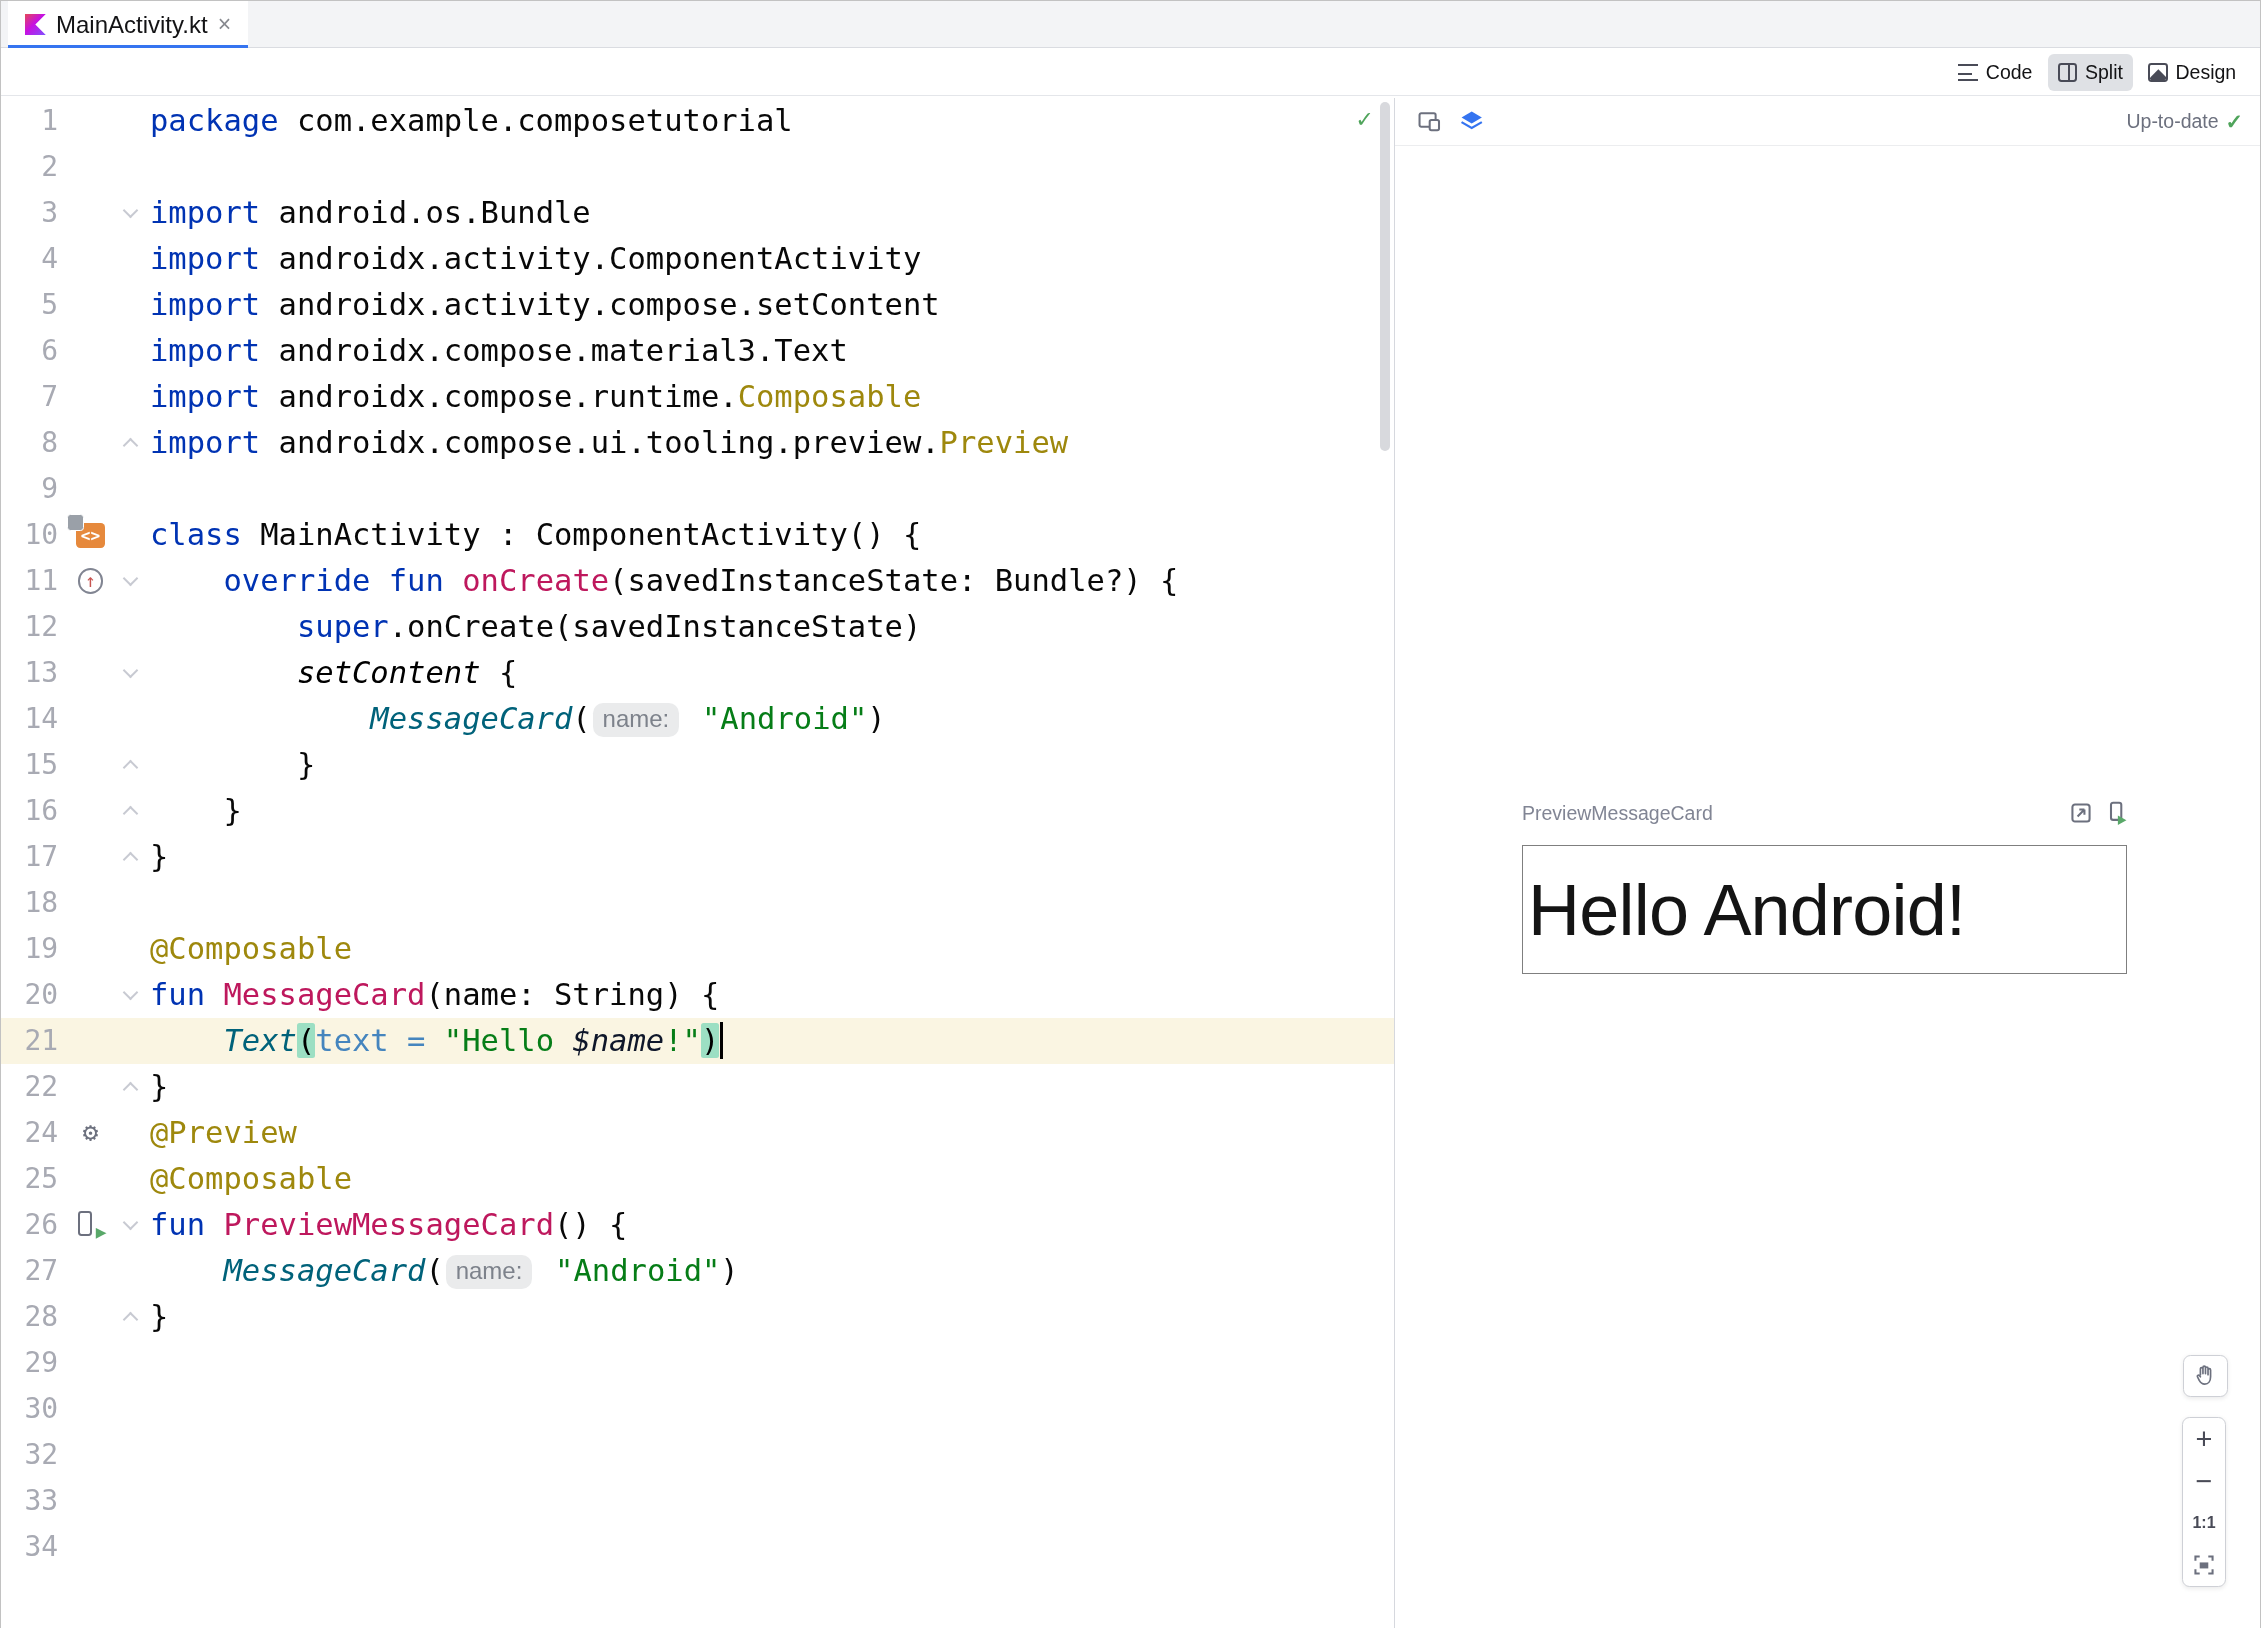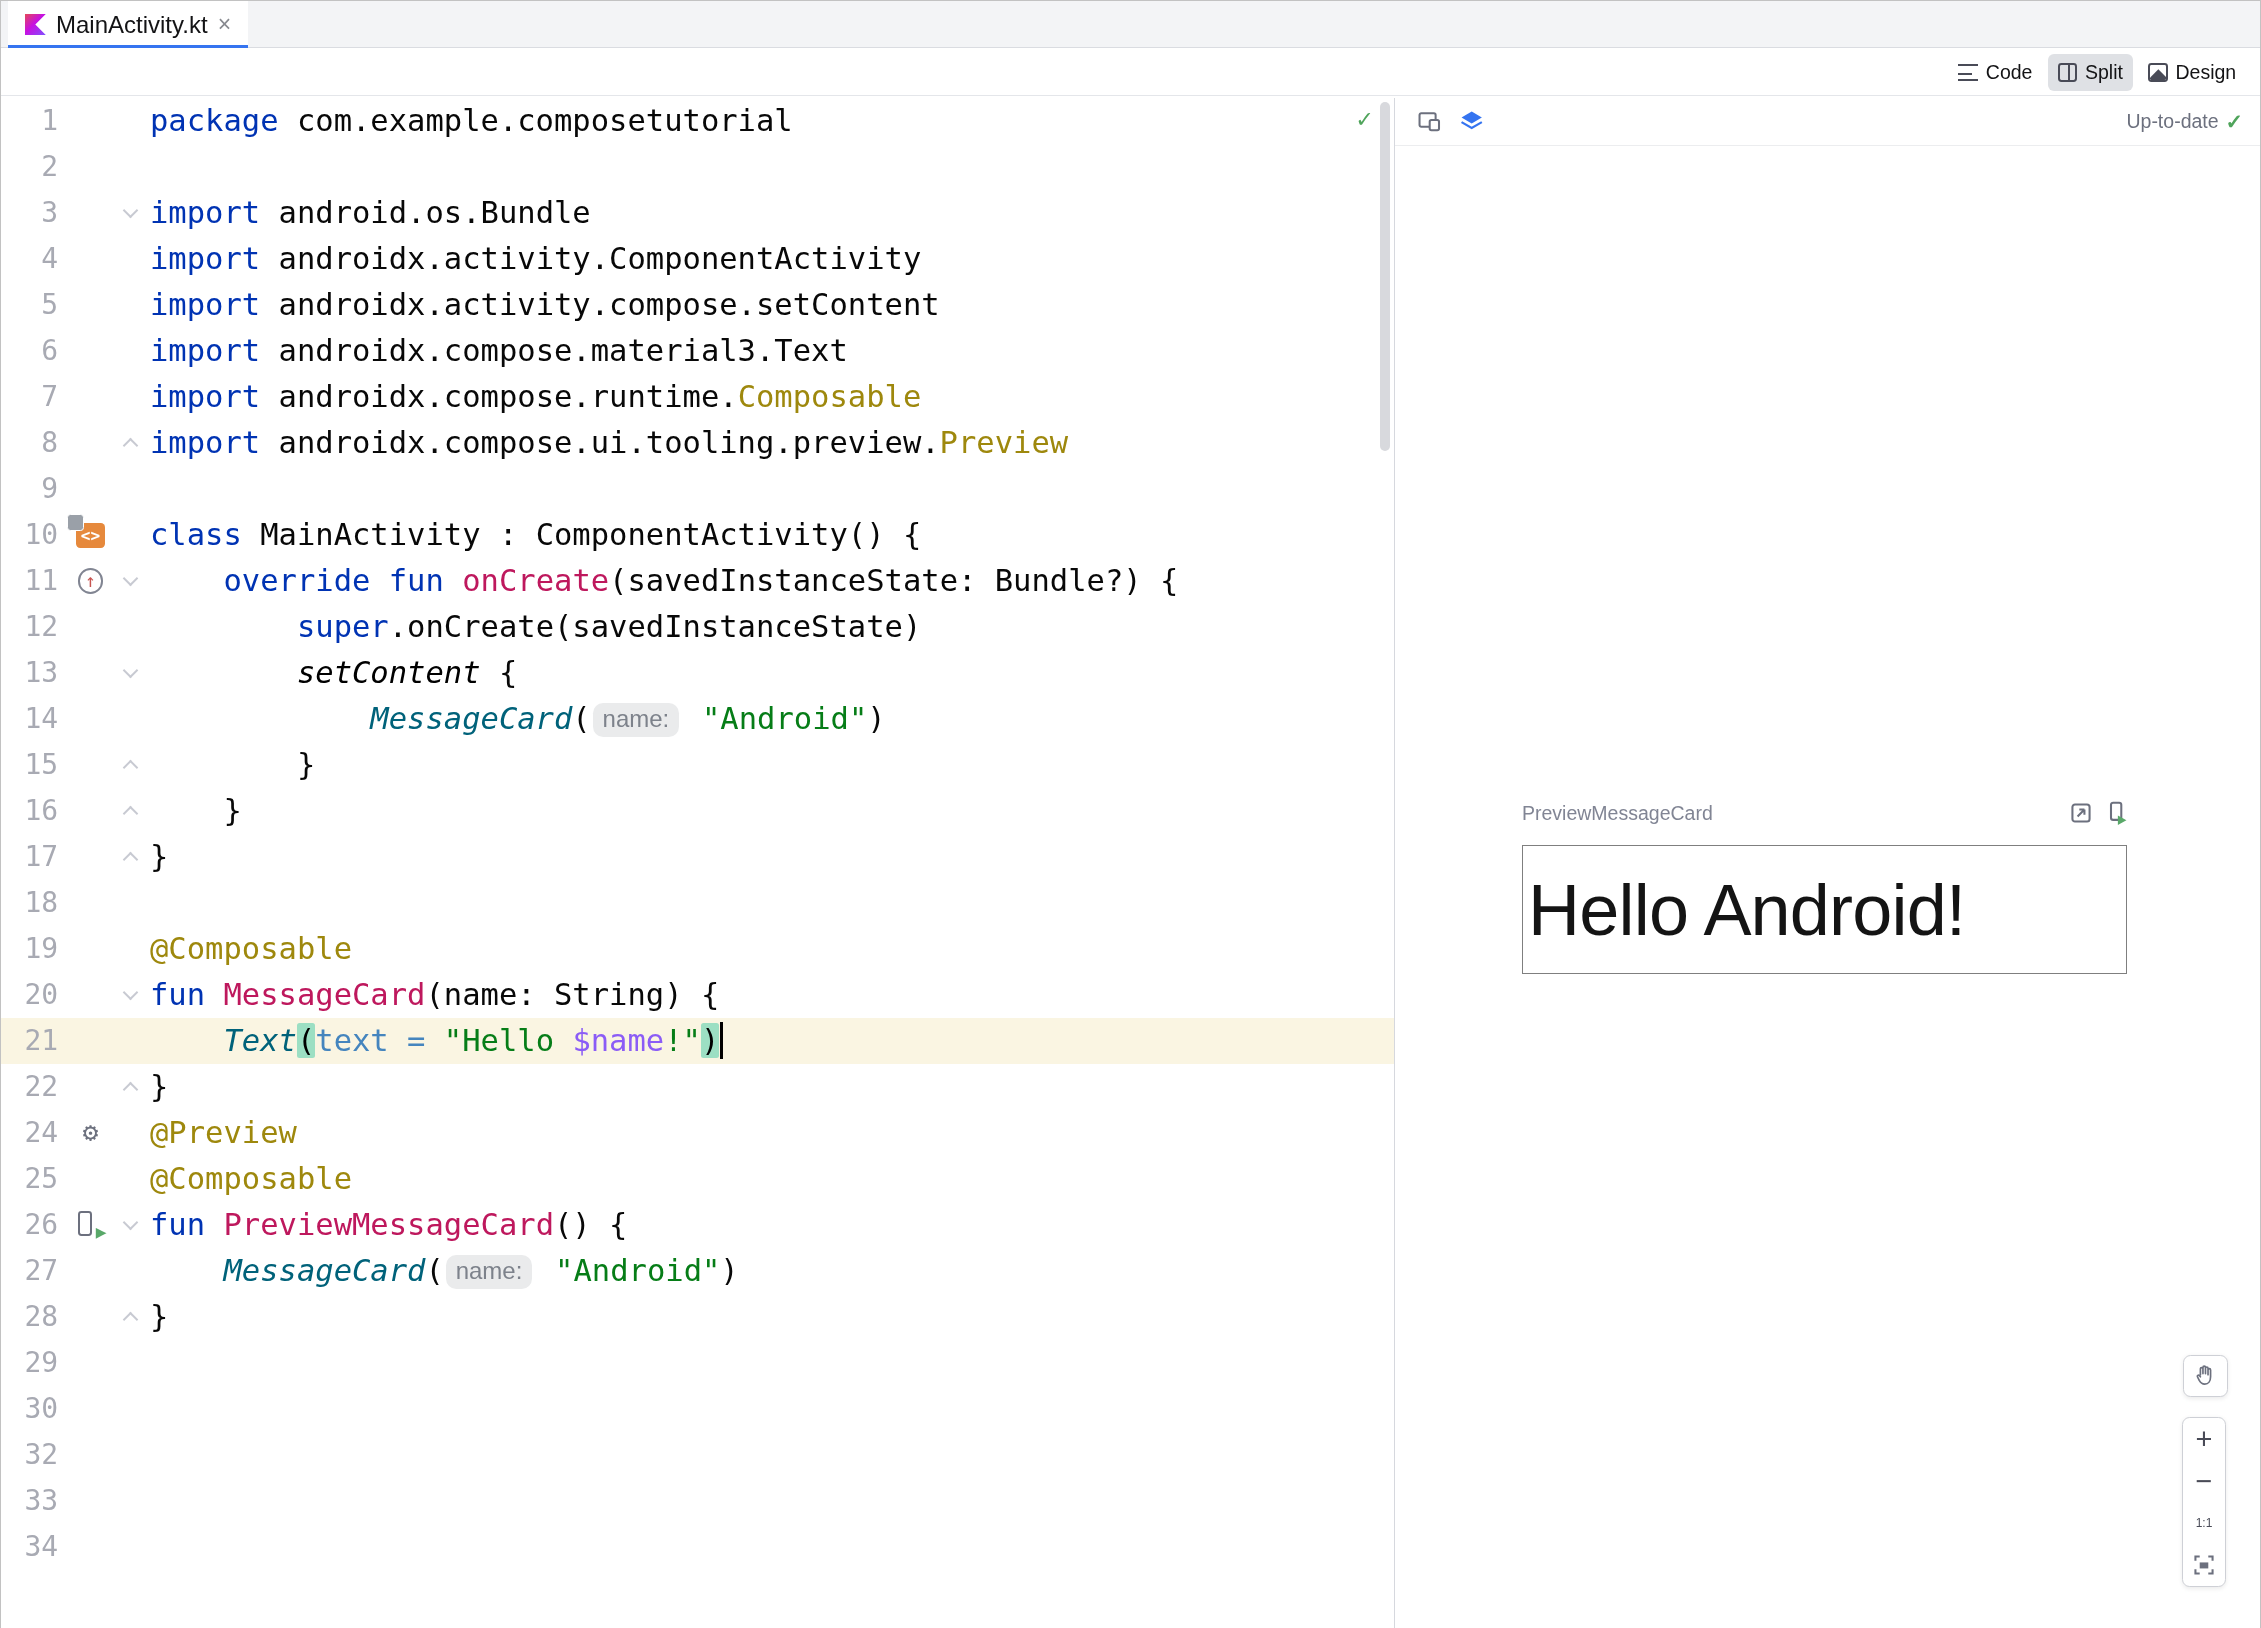--- a/index.html
+++ b/index.html
@@ -42,21 +42,21 @@
   .codetext { flex:1; white-space:pre; color:#080808; }
 
   .tok-kw  { color:#0033B3; }
   .tok-pl  { color:#080808; }
   .tok-ann { color:#9E880D; }
   .tok-str { color:#067D17; }
   .tok-fn  { color:#be185d;margin-top:10px; }
   .tok-cfn { color:#00627A; font-style:italic; }
   .tok-ifn { color:#000000; font-style:italic; }
   .tok-na  { color:#4585BE; }
-  .tok-tpl { color:#8b5cf6; }
+  .tok-tpl { color:#0f172a;font-style:italic; }
   .tok-pm  { color:#000000; background:#9CDFC3; border-radius:2.5px; }
   .tok-hint { display:inline-block; background:#eaebec; color:#7d828b; border-radius:10.2px; padding:0.8px 9.3px 2.5px;
     font-family:Liberation Sans, sans-serif; font-size:24px; line-height:30.5px; vertical-align:2.5px; margin:0 5.1px 0 2.5px; }
   .caret { display:inline-block; width:2.5px; height:37px; background:#000; vertical-align:-7.6px; margin-left:0.8px; }
 
   .chev { position:absolute; left:8.5px; width:11px; height:11px;
     border-right:2.1px solid #c8cad2; border-bottom:2.1px solid #c8cad2; background:#fff; }
   .chev.down { top:15.3px; transform:rotate(45deg); }
   .chev.up   { top:20.3px; transform:rotate(-135deg); }
 
@@ -88,21 +88,21 @@
   .card-title { font-size:19.5px; color:#818594; }
   .card-header .hicons { margin-left:auto; display:flex; gap:12px; }
   .card-box { position:absolute; left:127px; top:698px; width:605px; height:129px; background:#fff; border:1.7px solid #7f7f7f;
     display:flex; align-items:center; overflow:hidden; }
   .card-text { font-size:72px; color:#141414; padding-left:5.1px; letter-spacing:-0.8px; white-space:nowrap; }
 
   .float-btn { position:absolute; background:#fff; border:0.8px solid #ced0d6; border-radius:7.6px; box-shadow:0 1.7px 4.2px rgba(0,0,0,0.08); }
   .hand-btn { right:32px; bottom:231px; width:45px; height:42px; display:flex; align-items:center; justify-content:center; cursor:pointer; }
   .zoom-group { right:34px; bottom:41px; width:44px; display:flex; flex-direction:column; align-items:stretch; }
   .zg-item { height:42px; display:flex; align-items:center; justify-content:center; font-size:29px; color:#494B57; cursor:pointer; }
-  .zg-item.ratio { font-size:12px; font-weight:normal; }
+  .zg-item.ratio { font-size:16px; font-weight:bold; }
 
   svg.ico { display:block; }
 </style>
 </head>
 <body>
 
 <div class="screen">
 
   <div class="tabbar">
     <div class="tab">

